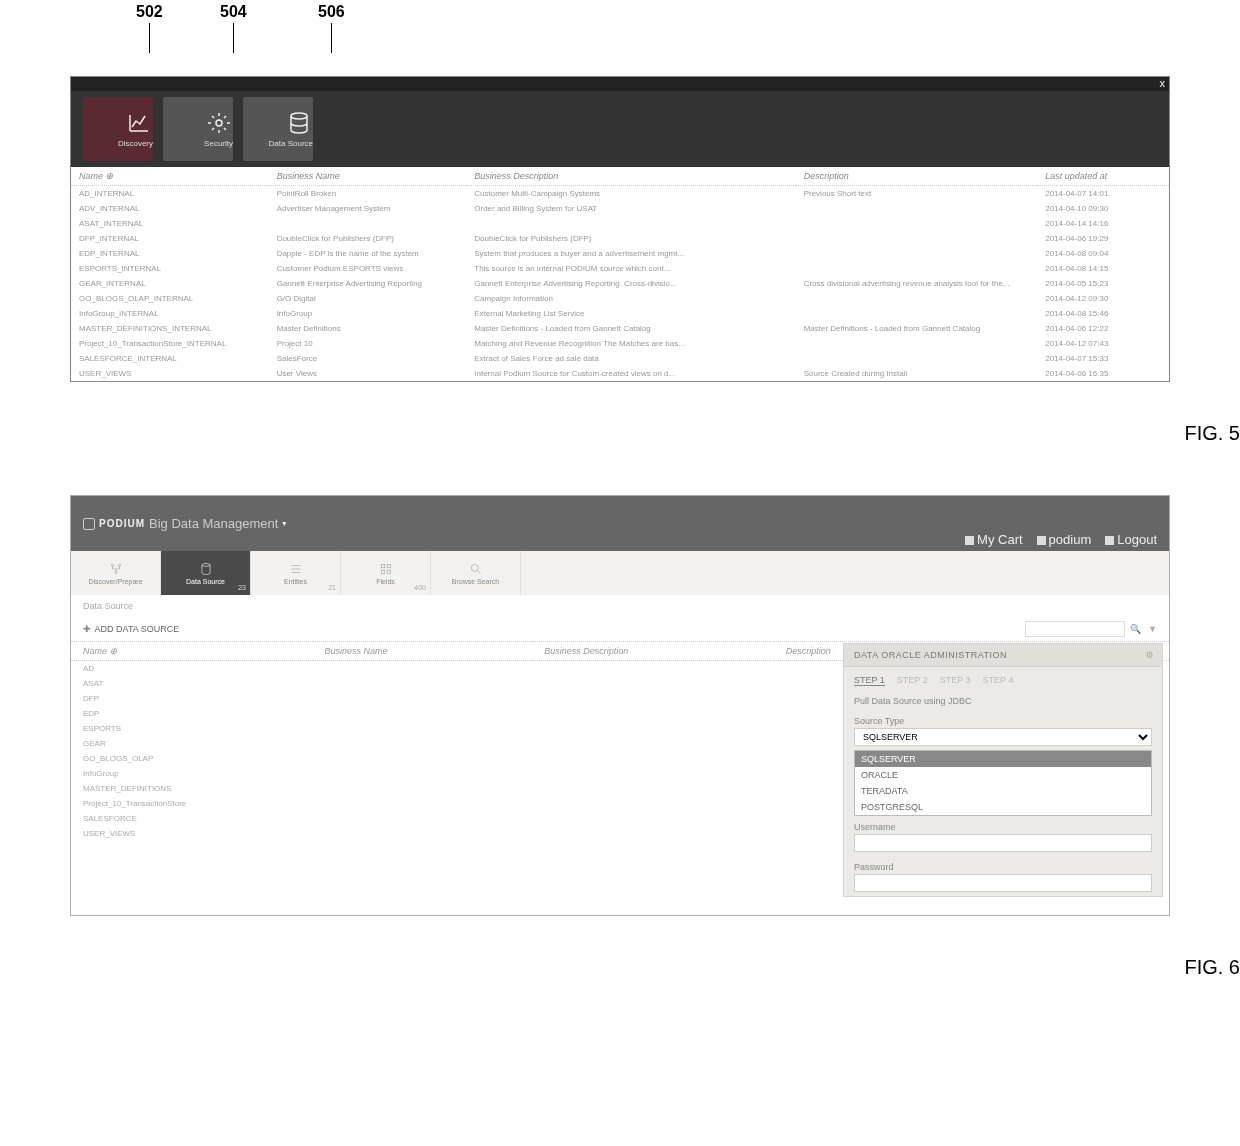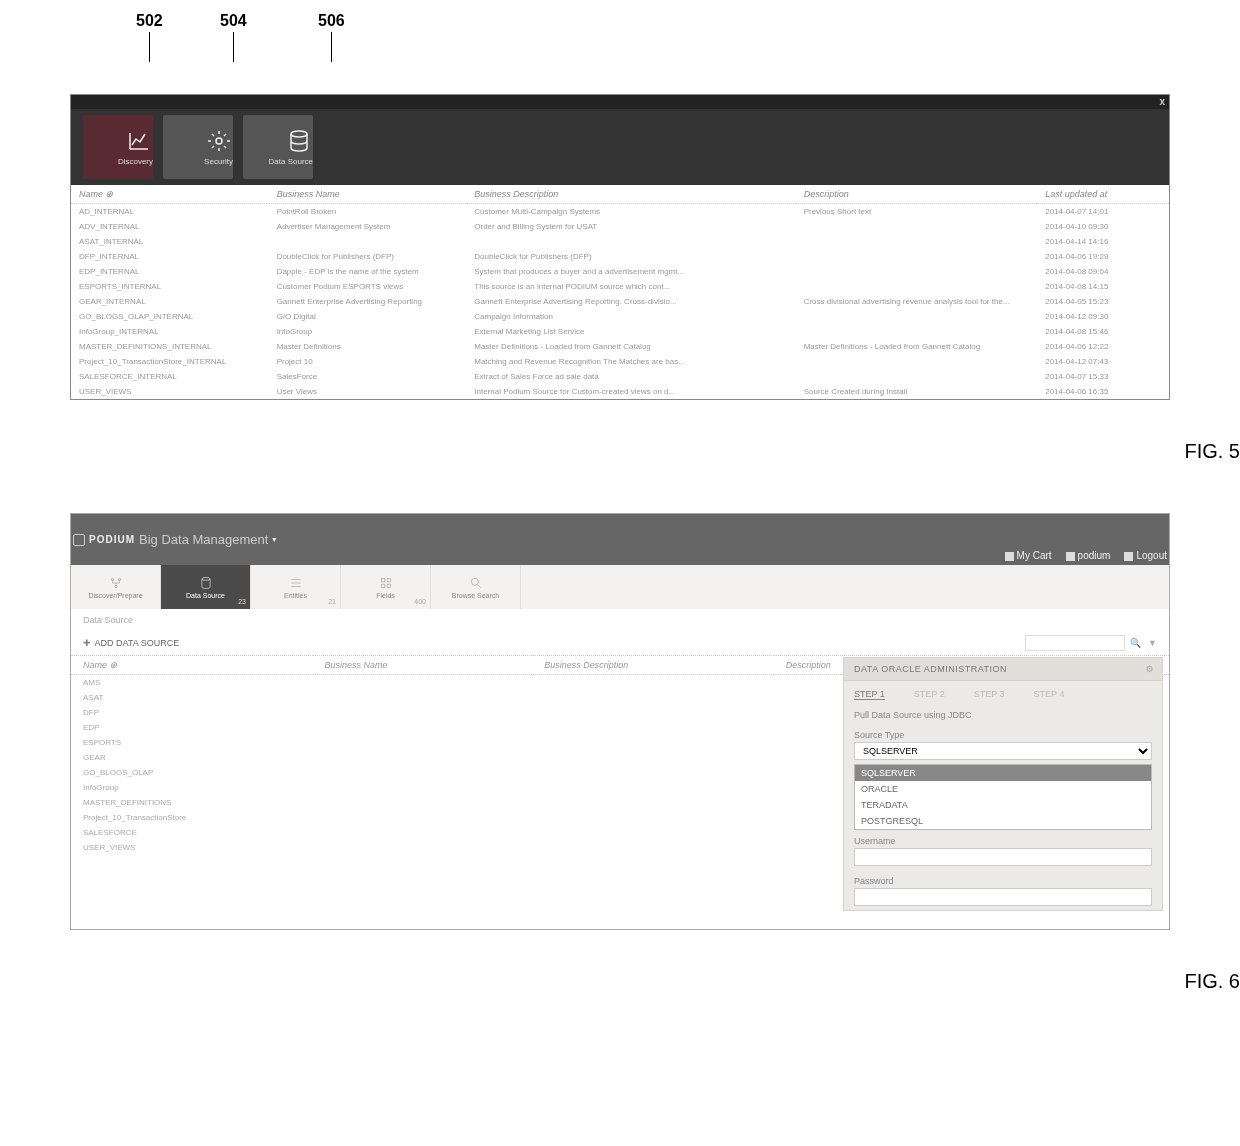--- a/index.html
+++ b/index.html
@@ -1,19 +1,19 @@
 <!DOCTYPE html>
 <html><head>
 <meta charset="utf-8">
 <style>
   * { box-sizing: border-box; margin: 0; padding: 0; font-family: Arial, Helvetica, sans-serif; }
   body { background: #fff; font-size: 9px; color: #666; }
 
   
-  .callouts { position: relative; height: 70px; width: 1100px; margin: 12px auto; }
+  .callouts { position: relative; height: 70px; width: 1100px; margin: 3px auto; }
   .callout { position: absolute; font-size: 16px; font-weight: bold; color: #000; }
   .callout .line { position: absolute; top: 20px; left: 50%; width: 1px; height: 30px; background: #000; }
 
   
   .fig5-window { width: 1100px; margin: 0 auto; border: 1px solid #888; }
   .fig5-titlebar { background: #222; height: 14px; position: relative; }
   .fig5-titlebar .x { position: absolute; right: 4px; top: 1px; color: #ccc; font-weight: bold; font-size: 10px; cursor: pointer; }
   .fig5-toolbar { background: #333; display: flex; padding: 6px 12px; gap: 10px; }
   .tile { width: 70px; height: 64px; display: flex; flex-direction: column; align-items: flex-end; justify-content: center; border-radius: 2px; cursor: pointer; }
   .tile.red { background: #5a2a32; }
@@ -21,27 +21,27 @@
   .tile svg { width: 28px; height: 24px; stroke: #eee; fill: none; stroke-width: 1.5; }
   .tile .lbl { color: #ddd; font-size: 8px; margin-top: 4px; }
   .fig5-table { width: 100%; border-collapse: collapse; background: #fff; }
   .fig5-table th { text-align: left; font-weight: normal; color: #888; font-style: italic; padding: 4px 8px; border-bottom: 1px dotted #ccc; font-size: 9px; }
   .fig5-table td { padding: 3px 8px; color: #999; font-size: 8px; white-space: nowrap; overflow: hidden; text-overflow: ellipsis; max-width: 220px; }
 
   .fig-label { text-align: right; font-size: 20px; color: #000; margin: 40px 0 50px; }
 
   
   .fig6-window { width: 1100px; margin: 0 auto; border: 1px solid #aaa; }
-  .fig6-header { background: #666; color: #eee; display: flex; align-items: center; padding: 4px 2px; font-size: 10px; }
+  .fig6-header { background: #666; color: #eee; display: flex; align-items: center; padding: 4px 12px; font-size: 10px; }
   .fig6-header .logo-ico { width: 12px; height: 12px; border: 1px solid #ccc; border-radius: 2px; margin-right: 4px; }
   .fig6-header .brand { font-weight: bold; letter-spacing: 1px; }
   .fig6-header .sub { margin-left: 4px; font-size: 13px; color: #ccc; }
   .fig6-header .dd { margin-left: 4px; font-size: 8px; }
   .fig6-header .spacer { flex: 1; }
-  .fig6-header .right-item { margin-left: 14px; font-size: 10px; cursor: pointer; margin-top: 32px; }
+  .fig6-header .right-item { margin-left: 14px; font-size: 13px; cursor: pointer; margin-top: 32px; }
   .fig6-header .ico { display:inline-block; width:9px; height:9px; background:#ddd; margin-right:3px; vertical-align:middle; }
 
   .fig6-nav { display: flex; background: #f4f2f0; }
   .nav-tile { width: 90px; height: 44px; border-right: 1px solid #e3e0dc; display: flex; flex-direction: column; align-items: center; justify-content: center; position: relative; cursor: pointer; }
   .nav-tile.active { background: #4a4a4a; color: #fff; }
   .nav-tile .nav-ico { width: 16px; height: 14px; }
   .nav-tile .nav-lbl { font-size: 7px; margin-top: 2px; color: #888; }
   .nav-tile.active .nav-lbl { color: #fff; }
   .nav-tile .badge { position: absolute; right: 4px; bottom: 4px; font-size: 7px; color: #aaa; }
   .nav-tile.active .badge { color: #ddd; }
@@ -53,21 +53,21 @@
   .add-row .srch { margin-left:auto; }
   .add-row input { border: 1px solid #ddd; height: 16px; width: 100px; font-size: 8px; padding: 0 4px; }
   .add-row .s-ico, .add-row .f-ico { margin-left: 6px; color: #aaa; cursor: pointer; }
   .fig6-table { width: 100%; border-collapse: collapse; }
   .fig6-table th { text-align: left; font-weight: normal; font-style: italic; color: #999; padding: 4px 12px; border-top: 1px dotted #ccc; border-bottom: 1px dotted #ccc; font-size: 9px; }
   .fig6-table td { padding: 3px 12px; color: #aaa; font-size: 8px; }
 
   .admin-panel { position: absolute; right: 6px; top: 48px; width: 320px; background: #eceae7; border: 1px solid #d6d2cc; padding: 0; font-size: 9px; }
   .admin-panel .ap-title { background: #e2dfda; padding: 6px 10px; color: #777; font-size: 9px; letter-spacing: 0.5px; border-bottom: 1px solid #d6d2cc; position: relative; }
   .admin-panel .ap-title .gear { position:absolute; right:8px; top:6px; color:#aaa; }
-  .admin-panel .steps { display: flex; gap: 29px; padding: 8px 10px 6px; color: #bbb; text-align: right; }
+  .admin-panel .steps { display: flex; gap: 12px; padding: 8px 10px 6px; color: #bbb; text-align: right; }
   .admin-panel .steps .step.active { color: #777; border-bottom: 1px solid #888; }
   .admin-panel .section-lbl { padding: 4px 10px; color: #888; }
   .admin-panel .field-lbl { padding: 6px 10px 2px; color: #888; }
   .admin-panel select, .admin-panel input[type=text], .admin-panel input[type=password] {
     display:block; margin: 0 10px 4px; width: calc(100% - 20px); height: 18px; font-size: 9px; border: 1px solid #ccc; background:#fff; padding: 0 4px;
   }
   .admin-panel .dropdown-open { margin: 0 10px; border: 1px solid #bbb; background: #fff; }
   .admin-panel .dropdown-open .opt { padding: 3px 6px; font-size: 9px; color: #666; cursor: pointer; }
   .admin-panel .dropdown-open .opt.sel { background: #888; color: #fff; }
   .admin-panel .actions { text-align: right; padding: 10px; color: #999; }
@@ -289,21 +289,21 @@
       <thead>
           <tr>
         <th style="width:22%"><span>Name</span> <span>⊕</span></th>
         <th style="width:20%">Business Name</th>
         <th style="width:22%">Business Description</th>
         <th>Description</th>
       </tr>
         </thead>
       <tbody id="fig6-rows">
           <tr>
-            <td>AMS</td>
+            <td>AD</td>
             <td></td>
             <td></td>
             <td></td>
           </tr>
           <tr>
             <td>ASAT</td>
             <td></td>
             <td></td>
             <td></td>
           </tr>

